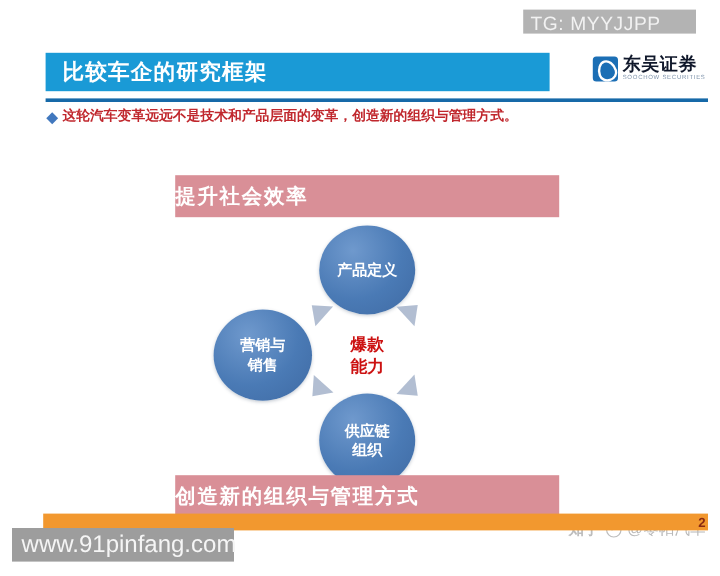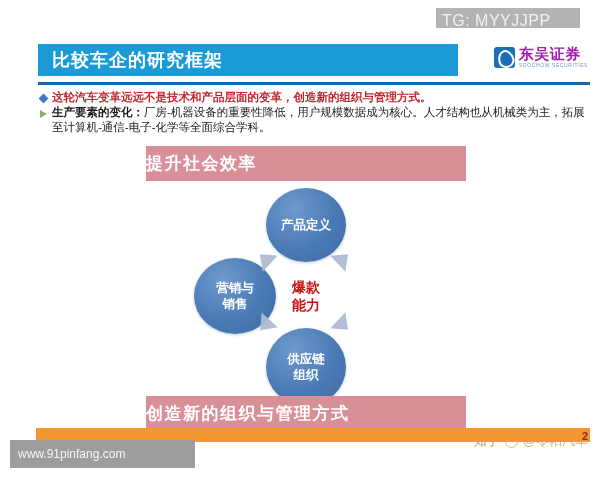--- a/index.html
+++ b/index.html
@@ -32,21 +32,21 @@
     box-sizing: border-box;
   }
   .wm-url {
     position: absolute;
     left: 10px;
     top: 440px;
     width: 185px;
     height: 28px;
     background: #9d9d9d;
     color: #f5f5f5;
-    font-size: 12px;
+    font-size: 20px;
     display: flex;
     align-items: center;
     padding-left: 8px;
     box-sizing: border-box;
   }
   .wm-zhihu {
     position: absolute;
     right: 12px;
     top: 404px;
     display: flex;
@@ -137,21 +137,21 @@
     transform: rotate(-18deg);
   }
   .brand-names {
     display: flex;
     flex-direction: column;
     line-height: 1;
   }
   .brand-cn {
     font-size: 15px;
     font-weight: bold;
-    color: #a21caf;
+    color: #0f172a;
     letter-spacing: 0.5px;
   }
   .brand-en {
     font-size: 5px;
     color: #7e93ab;
     letter-spacing: 0.6px;
     margin-top: 2px;
   }
   .header-rule {
     position: absolute;
@@ -258,21 +258,21 @@
   .node-right {
     width: 82px; height: 76px;
     left: 190px; top: 112px;
   }
   .node-bottom {
     width: 80px; height: 78px;
     left: 120px; top: 182px;
   }
   .node-left {
     width: 82px; height: 76px;
-    left: 48px; top: 112px;
+    left: 32px; top: 112px;
   }
 
   .core {
     position: absolute;
     left: 126px;
     top: 118px;
     width: 68px;
     height: 64px;
     display: flex;
     flex-direction: column;
@@ -338,24 +338,20 @@
     </span>
   </div>
 
   <div class="header-rule"></div>
 
   <div class="bullets">
     <div class="bullet-row">
       <span class="bullet-diamond"></span>
       <span class="b1-text">这轮汽车变革远远不是技术和产品层面的变革，创造新的组织与管理方式。</span>
     </div>
-    <div class="bullet-row b2">
-      <span class="bullet-arrow"></span>
-      <span class="b2-text"><span class="lead">生产要素的变化：</span><span>厂房-机器设备的重要性降低，用户规模数据成为核心。人才结构也从机械类为主，拓展至计算机-通信-电子-化学等全面综合学科。</span></span>
-    </div>
   </div>
 
   <div class="diagram">
 
     <div class="band band-top">
       <span class="band-label">提升社会效率</span>
     </div>
 
     <div class="node node-top">
       <span>产品定义</span>

